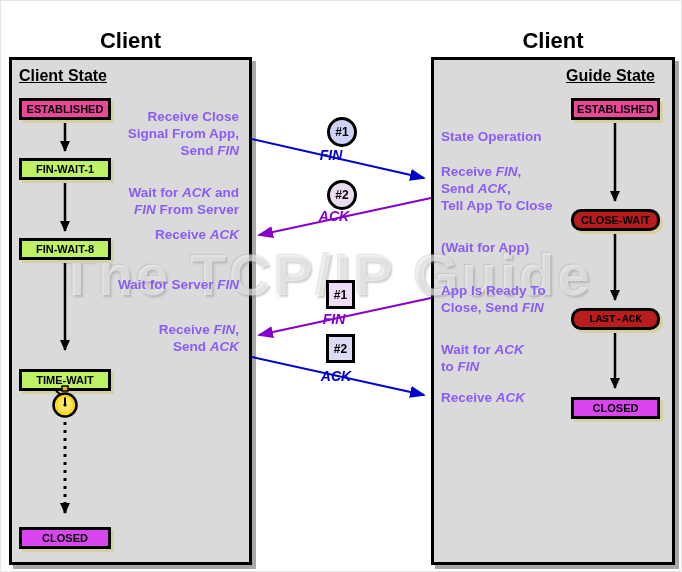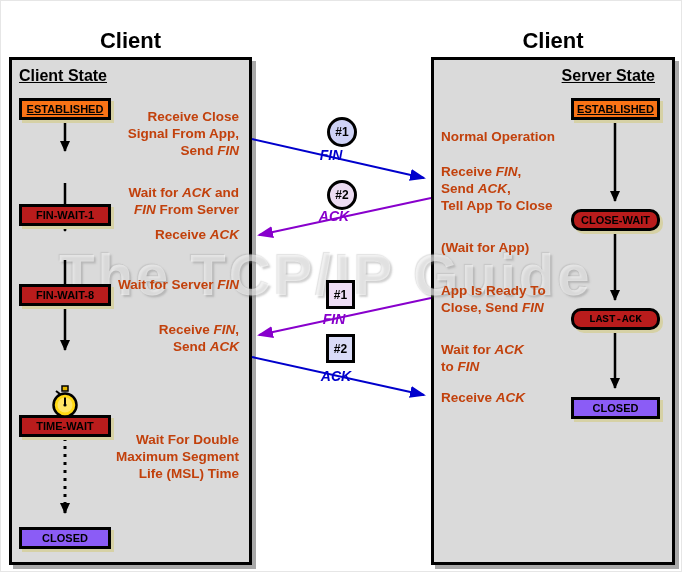--- a/index.html
+++ b/index.html
@@ -34,31 +34,31 @@
     pointer-events:none;
   }
   .state-box{
     position:absolute;height:22px;border:3px solid #000;box-sizing:border-box;
     display:flex;align-items:center;justify-content:center;
     font-size:11px;font-weight:bold;color:#000;z-index:6;
     box-shadow:3px 3px 0 #d6d1a5;
   }
   .state-box.cl{left:18px;width:92px;}
   .state-box.sv{left:570px;width:89px;}
-  .fill-green{background:#f97316;text-decoration:underline;}
-  .fill-peach{background:#b91c1c;margin-top:46px;}
+  .fill-green{background:#ec4899;}
+  .fill-peach{background:#bef264;}
   .fill-pink{background:#b91c1c;border-radius:10px;}
-  .fill-plain{background:#8b5cf6;}
+  .fill-plain{background:#d946ef;}
   .cl-est{top:97px;} .cl-fw1{top:157px;} .cl-fw2{top:237px;}
   .cl-tw{top:368px;} .cl-closed{top:526px;}
   .sv-est{top:97px;} .sv-cw{top:208px;} .sv-la{top:307px;font-family:Liberation Mono, monospace;} .sv-closed{top:396px;}
   .arrows{position:absolute;left:0;top:0;z-index:5;pointer-events:none;}
   .annotation{
     position:absolute;font-size:13.5px;line-height:17px;font-weight:bold;
-    color:#c2410c;z-index:6;white-space:nowrap;
+    color:#8b5cf6;z-index:6;white-space:nowrap;
   }
   .annotation.cl{right:442px;text-align:right;}
   .annotation.sv{left:440px;text-align:left;}
   .c-a1{top:107px;} .c-a2{top:183px;} .c-a3{top:225px;}
   .c-a4{top:275px;} .c-a5{top:320px;} .c-a6{top:430px;}
   .s-a1{top:127px;} .s-a2{top:162px;} .s-a3{top:238px;}
   .s-a4{top:281px;} .s-a5{top:340px;} .s-a6{top:388px;}
   .badge{
     position:absolute;box-sizing:border-box;border:3px solid #000;z-index:6;
     display:flex;align-items:center;justify-content:center;
@@ -90,41 +90,40 @@
 
   <div class="panel client"></div>
   <div class="panel server"></div>
 
   <div class="watermark">The TCP/IP Guide</div>
 
   <div class="panel-title client">Client</div>
   <div class="panel-title server">Client</div>
 
   <div class="state-header client">Client State</div>
-  <div class="state-header server">Server State</div>
+  <div class="state-header server">Guide State</div>
 
   <div class="state-box cl cl-est fill-green">ESTABLISHED</div>
   <div class="state-box cl cl-fw1 fill-peach">FIN-WAIT-1</div>
   <div class="state-box cl cl-fw2 fill-peach">FIN-WAIT-8</div>
   <div class="state-box cl cl-tw fill-peach">TIME-WAIT</div>
   <div class="state-box cl cl-closed fill-plain">CLOSED</div>
 
   <div class="state-box sv sv-est fill-green">ESTABLISHED</div>
   <div class="state-box sv sv-cw fill-pink">CLOSE-WAIT</div>
   <div class="state-box sv sv-la fill-pink">LAST-ACK</div>
   <div class="state-box sv sv-closed fill-plain">CLOSED</div>
 
   <div class="annotation cl c-a1">Receive Close<br>Signal From App,<br>Send <i>FIN</i></div>
   <div class="annotation cl c-a2">Wait for <i>ACK</i> and<br><i>FIN</i> From Server</div>
   <div class="annotation cl c-a3">Receive <i>ACK</i></div>
   <div class="annotation cl c-a4">Wait for Server <i>FIN</i></div>
   <div class="annotation cl c-a5">Receive <i>FIN</i>,<br>Send <i>ACK</i></div>
-  <div class="annotation cl c-a6">Wait For Double<br>Maximum Segment<br>Life (MSL) Time</div>
 
-  <div class="annotation sv s-a1">Normal Operation</div>
+  <div class="annotation sv s-a1">State Operation</div>
   <div class="annotation sv s-a2">Receive <i>FIN</i>,<br>Send <i>ACK</i>,<br>Tell App To Close</div>
   <div class="annotation sv s-a3">(Wait for App)</div>
   <div class="annotation sv s-a4">App Is Ready To<br>Close, Send <i>FIN</i></div>
   <div class="annotation sv s-a5">Wait for <i>ACK</i><br>to <i>FIN</i></div>
   <div class="annotation sv s-a6">Receive <i>ACK</i></div>
 
   <div class="badge circle bg-blue b1">#1</div>
   <div class="badge circle bg-pink b2">#2</div>
   <div class="badge square bg-pink2 b3">#1</div>
   <div class="badge square bg-blue2 b4">#2</div>

